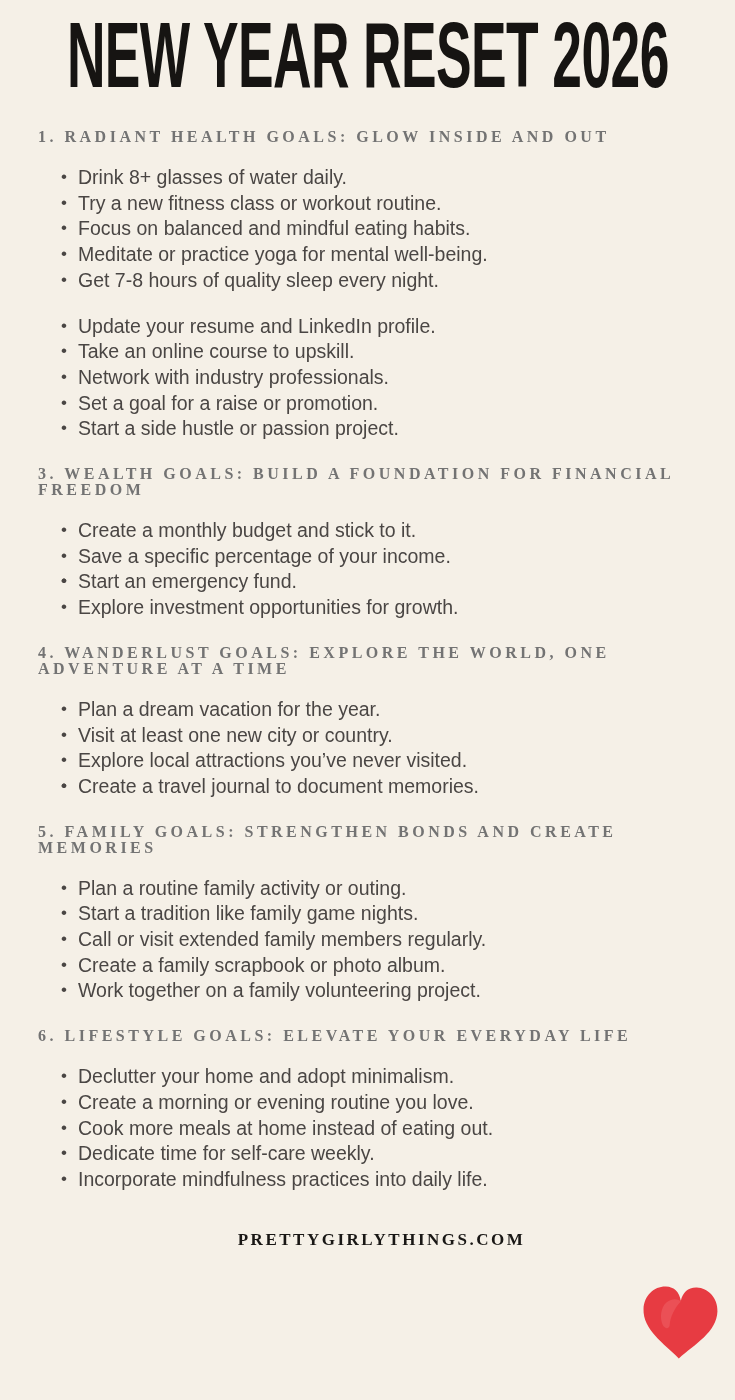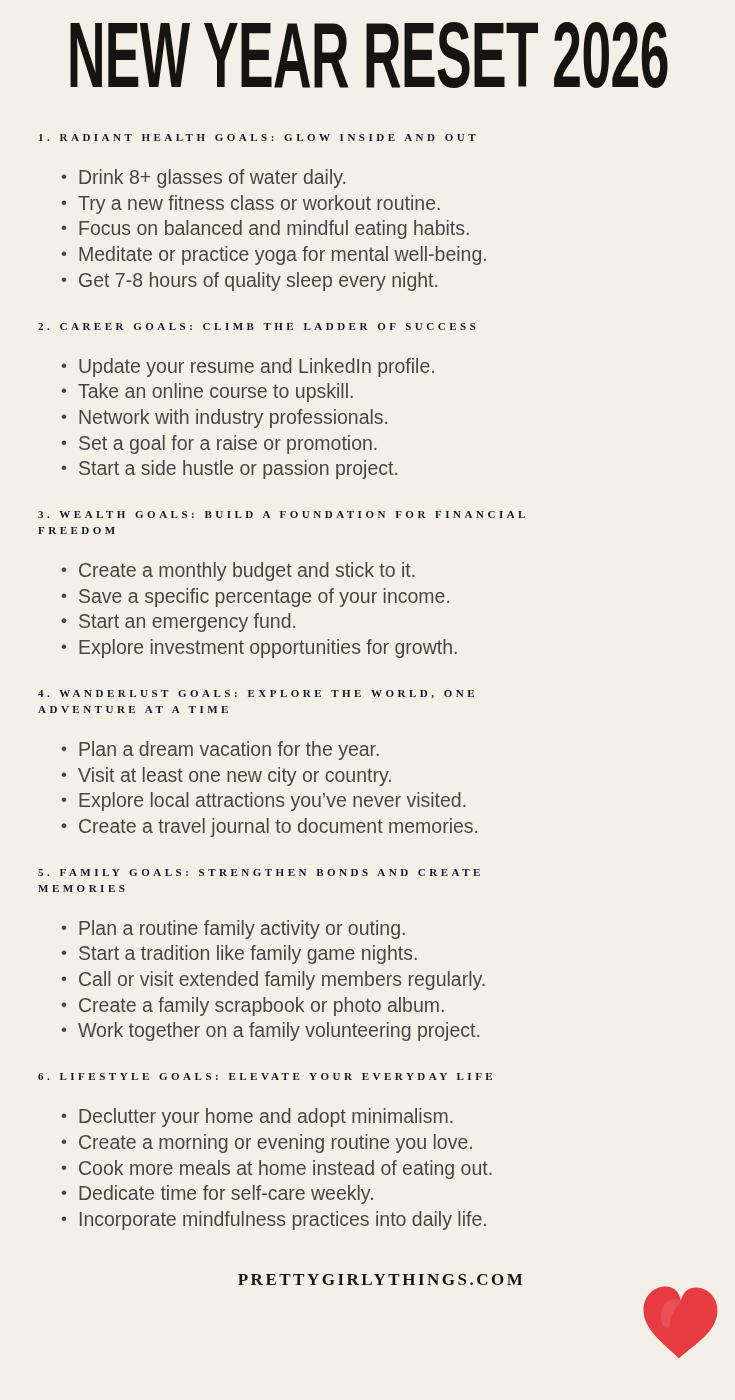--- a/index.html
+++ b/index.html
@@ -34,24 +34,24 @@
     line-height: 70px;
   }
   
   .content {
     padding-left: 38px;
     padding-right: 10px;
   }
   .goal-section h2 {
     font-family: "Liberation Serif", serif;
     font-weight: 700;
-    font-size: 11px;
+    font-size: 16px;
     line-height: 16px;
     letter-spacing: 3.5px;
-    color: #0f172a;
+    color: #737373;
     white-space: pre;
     margin: 24px 0 0 0;
   }
   .goal-section:first-of-type h2 { margin-top: 39px; }
   ul.items {
     list-style: none;
     margin: 20px 0 0 0;
     padding: 0 0 0 40px;
   }
   ul.items li {
@@ -103,21 +103,20 @@
       <ul class="items">
         <li><span class="dot">•</span><span class="txt">Drink 8+ glasses of water daily.</span></li>
         <li><span class="dot">•</span><span class="txt">Try a new fitness class or workout routine.</span></li>
         <li><span class="dot">•</span><span class="txt">Focus on balanced and mindful eating habits.</span></li>
         <li><span class="dot">•</span><span class="txt">Meditate or practice yoga for mental well-being.</span></li>
         <li><span class="dot">•</span><span class="txt">Get 7-8 hours of quality sleep every night.</span></li>
       </ul>
     </section>
 
     <section class="goal-section">
-      <h2>2. CAREER GOALS: CLIMB THE LADDER OF SUCCESS</h2>
       <ul class="items">
         <li><span class="dot">•</span><span class="txt">Update your resume and LinkedIn profile.</span></li>
         <li><span class="dot">•</span><span class="txt">Take an online course to upskill.</span></li>
         <li><span class="dot">•</span><span class="txt">Network with industry professionals.</span></li>
         <li><span class="dot">•</span><span class="txt">Set a goal for a raise or promotion.</span></li>
         <li><span class="dot">•</span><span class="txt">Start a side hustle or passion project.</span></li>
       </ul>
     </section>
 
     <section class="goal-section">

